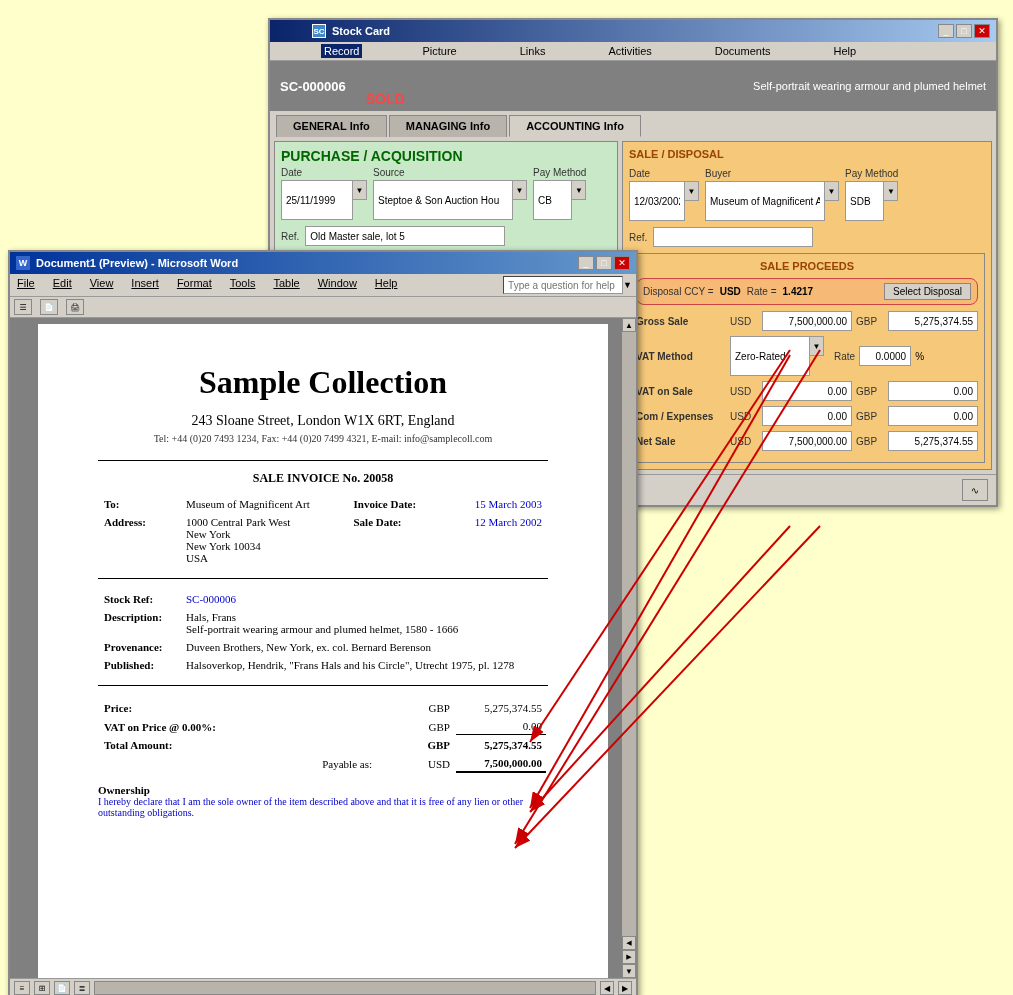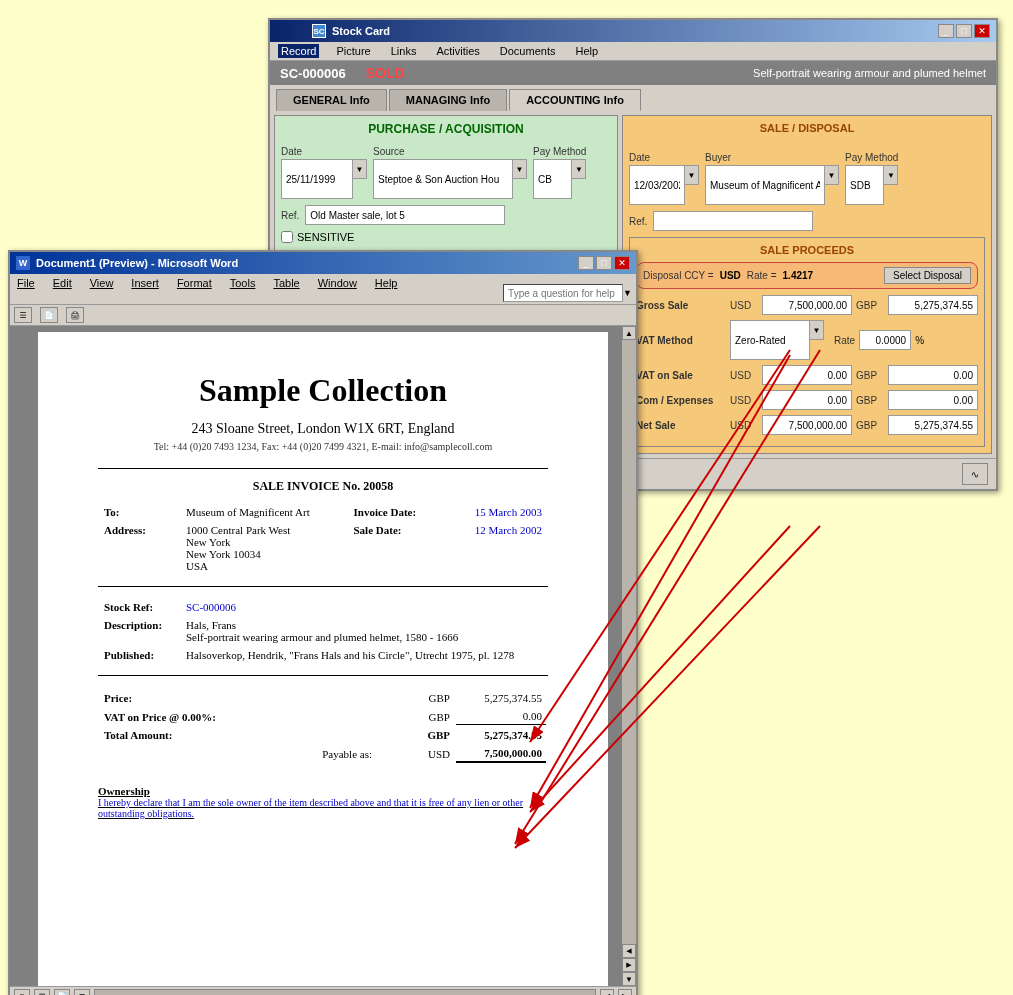--- a/index.html
+++ b/index.html
@@ -74,40 +74,42 @@
       padding: 2px 8px;
       display: flex;
       gap: 14px;
       border-bottom: 1px solid #999;
     }
     .menu-item {
       font-size: 11px;
       color: #000;
       cursor: pointer;
       padding: 1px 3px;
+      margin-left: 43px;
     }
     .menu-item.active { background: #0a246a; color: white; }
 
     
     .sc-header {
       background: #808080;
       padding: 4px 10px;
       display: flex;
       align-items: center;
       gap: 20px;
     }
     .sc-code {
       color: white;
       font-size: 13px;
       font-weight: bold;
     }
     .sc-sold {
       color: #ff4444;
       font-size: 14px;
       font-weight: bold;
+      margin-top: 26px;
     }
     .sc-title {
       color: white;
       font-size: 11px;
       margin-left: auto;
     }
 
     
     .tabs-bar {
       background: #d4d0c8;
@@ -142,25 +144,25 @@
     }
 
     
     .purchase-panel {
       background: #c8e8c8;
       border: 1px solid #888;
       flex: 1;
       padding: 6px;
     }
     .panel-title {
-      text-align: center;
+      text-align: left;
       font-weight: bold;
       color: #006600;
-      font-size: 12px;
-      margin-bottom: 10px;
+      font-size: 14px;
+      margin-bottom: 3px;
     }
     .field-label {
       font-size: 10px;
       color: #333;
       margin-bottom: 2px;
     }
     .field-row {
       display: flex;
       gap: 6px;
       margin-bottom: 6px;
@@ -218,25 +220,25 @@
     .checkbox-row input { width: 12px; height: 12px; }
 
     
     .sale-panel {
       background: #f5c87a;
       border: 1px solid #888;
       flex: 1;
       padding: 6px;
     }
     .sale-title {
-      text-align: center;
+      text-align: left;
       font-weight: bold;
       color: #994400;
       font-size: 11px;
-      margin-bottom: 18px;
+      margin-bottom: 8px;
     }
 
     
     .proceeds-panel {
       background: #f5c87a;
       border: 1px solid #888;
       padding: 6px;
       margin-top: 4px;
     }
     .proceeds-title {
@@ -370,21 +372,20 @@
       padding: 2px 4px;
       border-bottom: 1px solid #999;
       display: flex;
       align-items: center;
       gap: 8px;
     }
     .word-search-box {
       margin-left: auto;
       display: flex;
       align-items: center;
-      margin-top: 8px;
     }
     .word-search-input {
       border: 1px inset #999;
       background: white;
       padding: 1px 4px;
       font-size: 10px;
       width: 120px;
       height: 18px;
       color: #888;
     }
@@ -483,22 +484,21 @@
       margin-top: 12px;
     }
     .doc-amount-table td {
       padding: 2px 4px;
     }
     .amount-underline {
       border-bottom: 1px solid #000;
     }
     .bold-row td { font-weight: bold; }
     .doc-ownership {
-      margin-top: 20px;
-      text-decoration: underline;
+      margin-top: 9px;
     }
     .ownership-title { font-weight: bold; font-size: 11px; }
     .ownership-text { color: #0000cc; font-size: 10px; }
 
     
     .arrows-svg {
       position: absolute;
       top: 0;
       left: 0;
       width: 1013px;
@@ -755,20 +755,24 @@
           <td class="doc-blue">SC-000006</td>
         </tr>
         <tr>
           <td class="doc-label">Description:</td>
           <td>
             <span>Hals, Frans</span><br>
             <span>Self-portrait wearing armour and plumed helmet, 1580 - 1666</span>
           </td>
         </tr>
         <tr>
+          <td class="doc-label">Provenance:</td>
+          <td>Duveen Brothers, New York, ex. col. Bernard Berenson</td>
+        </tr>
+        <tr>
           <td class="doc-label">Published:</td>
           <td>Halsoverkop, Hendrik, "Frans Hals and his Circle", Utrecht 1975, pl. 1278</td>
         </tr>
       </tbody>
         </table>
 
       <div class="doc-divider"></div>
 
       <table class="doc-amount-table">
         <tbody>

